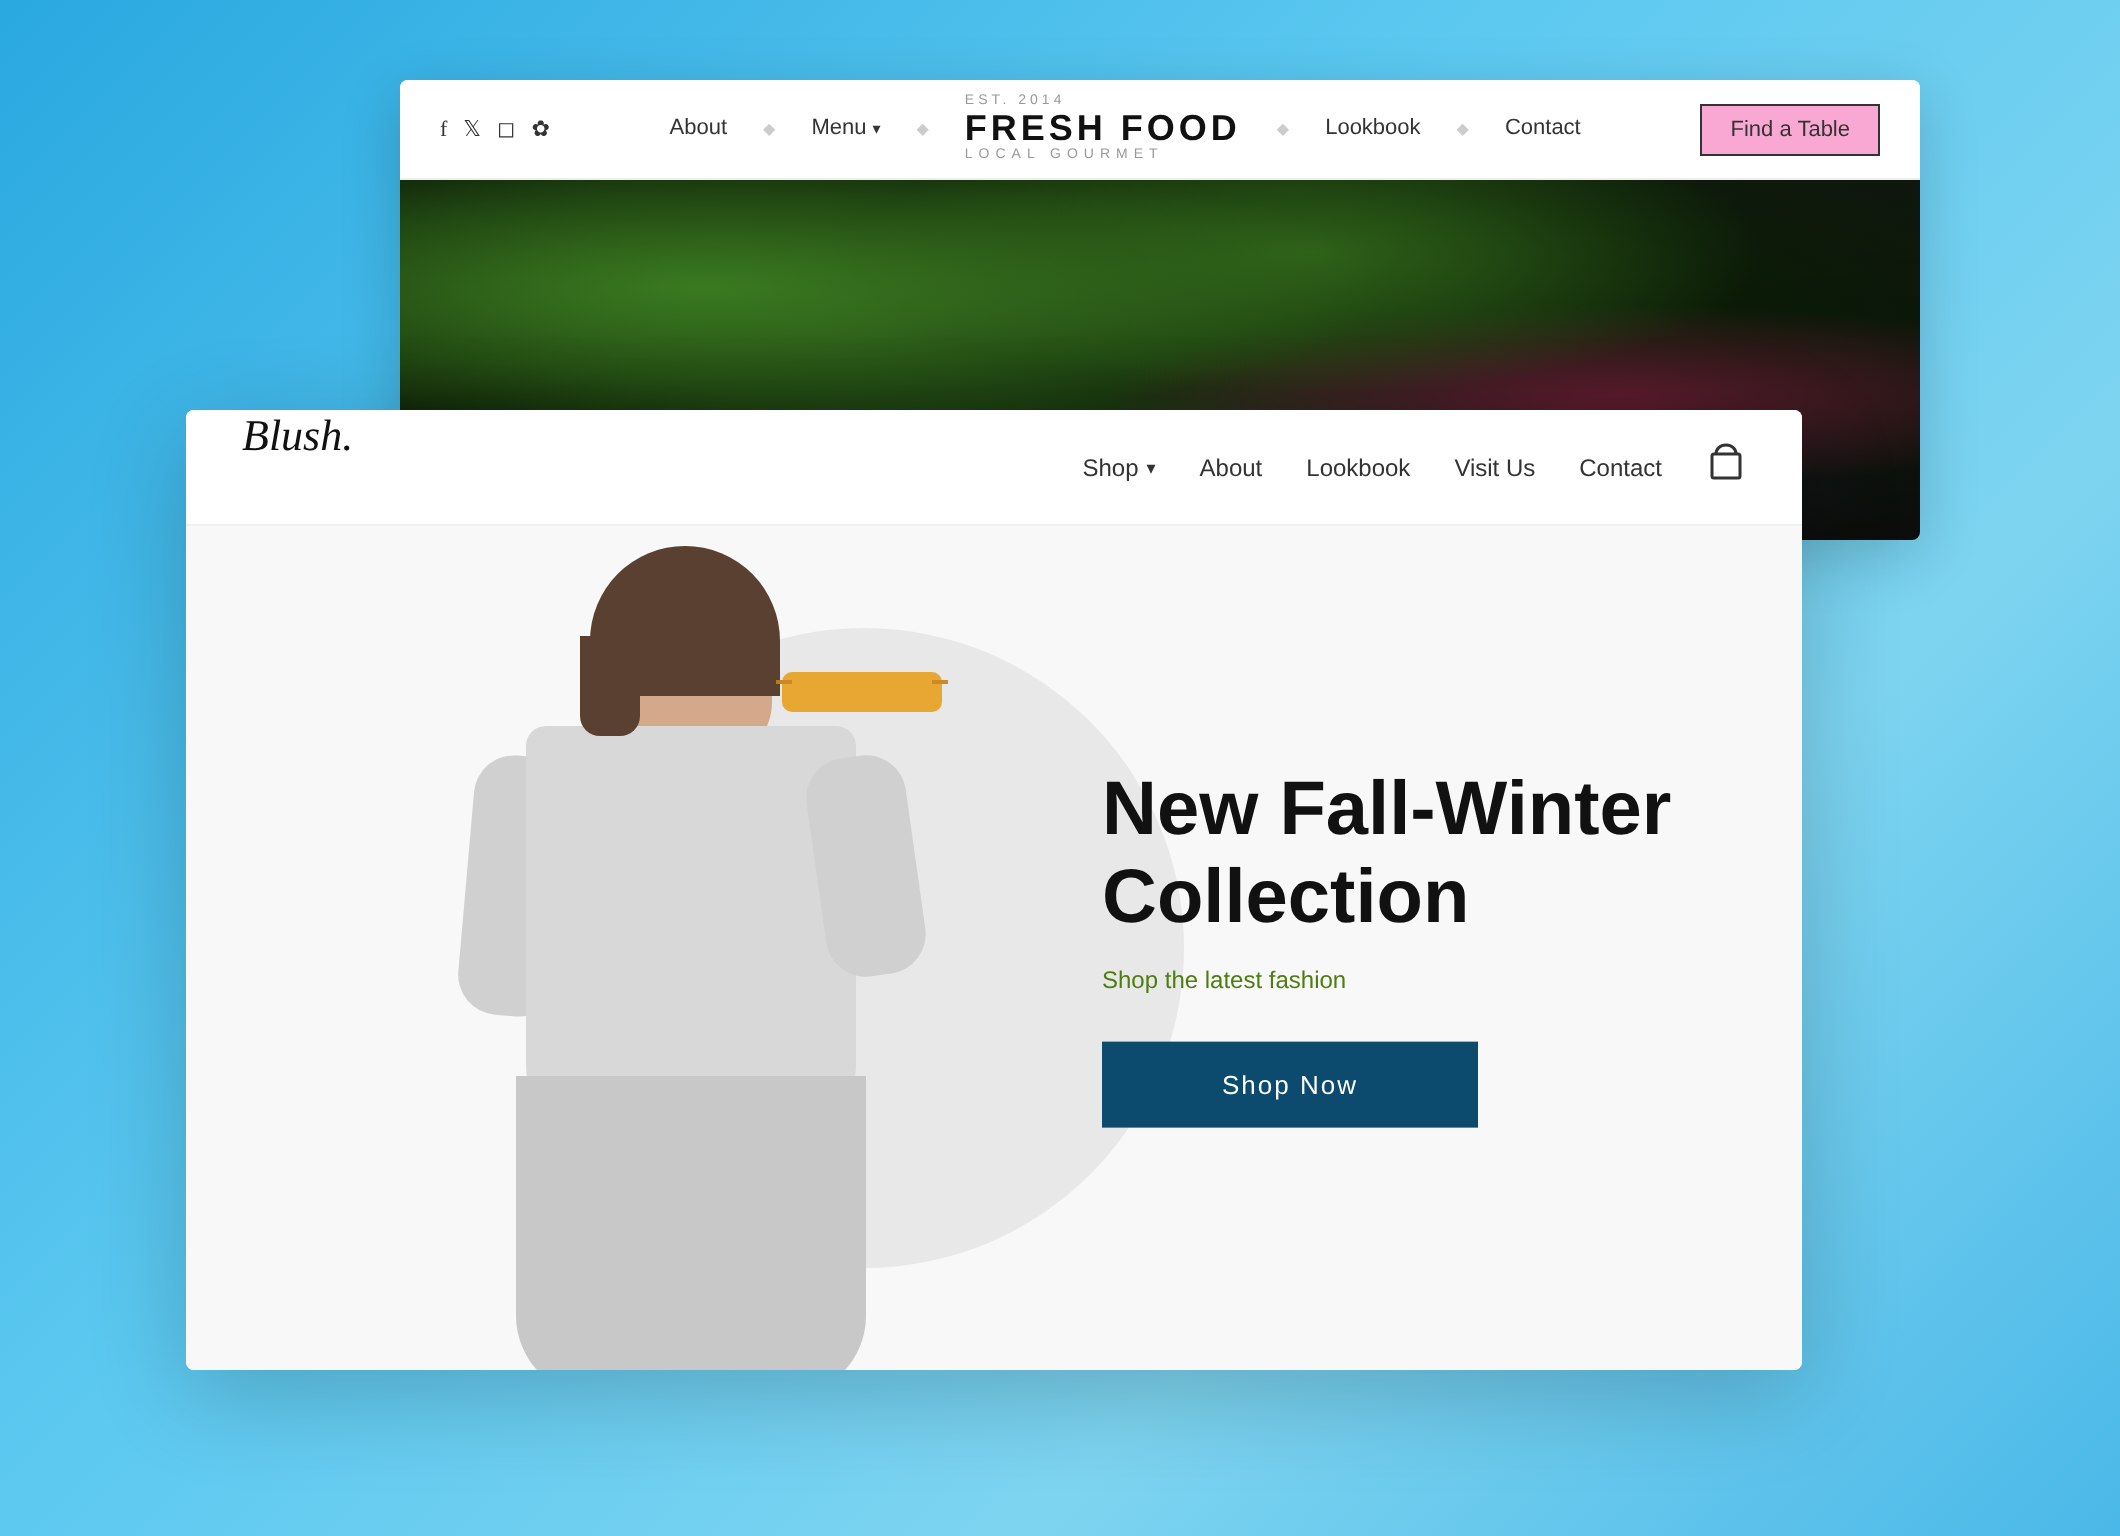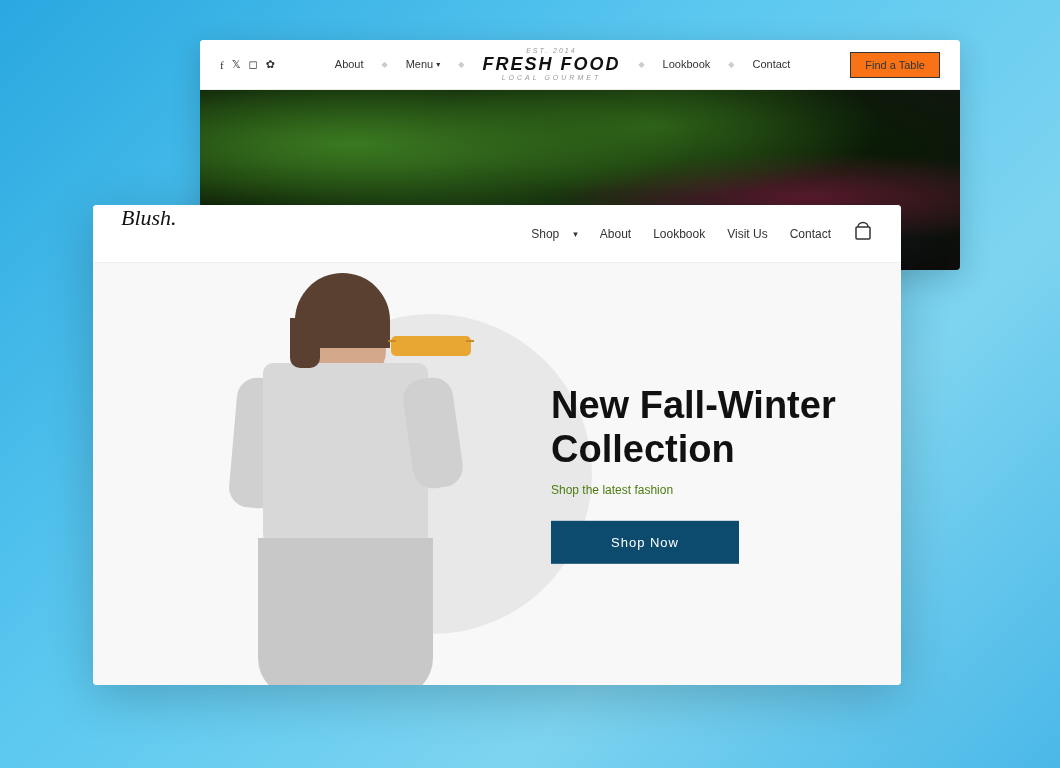--- a/index.html
+++ b/index.html
@@ -66,23 +66,21 @@
       gap: 3px;
       cursor: pointer;
       font-family: Arial, sans-serif;
     }
 
     .back-nav-item .chevron {
       font-size: 8px;
     }
 
     .back-logo {
-      text-align: center;
       line-height: 1.1;
-      font-style: italic;
     }
 
     .back-logo .est {
       font-size: 7px;
       color: #999;
       font-family: Arial, sans-serif;
       letter-spacing: 2px;
     }
 
     .back-logo .main-name {
@@ -98,21 +96,21 @@
       letter-spacing: 3px;
       color: #999;
       font-family: Arial, sans-serif;
     }
 
     .find-table-btn {
       border: 1.5px solid #333;
       padding: 6px 14px;
       font-size: 11px;
       font-family: Arial, sans-serif;
-      background: #f97316;
+      background: #f9a8d4;
       cursor: pointer;
       color: #333;
     }
 
     .card-back-hero {
       height: 180px;
       background: linear-gradient(to bottom, rgba(0,0,0,0.1), rgba(0,0,0,0.4)), 
                   
                   radial-gradient(ellipse at 30% 40%, #2d5a1b 0%, #1a3a0d 30%, #0d2008 60%, #141414 100%);
       position: relative;
@@ -182,21 +180,21 @@
       gap: 22px;
       font-family: Arial, sans-serif;
       font-size: 12px;
       color: #333;
     }
 
     .front-nav-item {
       cursor: pointer;
       display: flex;
       align-items: center;
-      gap: 14px;
+      gap: 4px;
     }
 
     .cart-icon-wrap {
       cursor: pointer;
       font-size: 18px;
       color: #333;
     }
 
     
     .card-front-hero {

